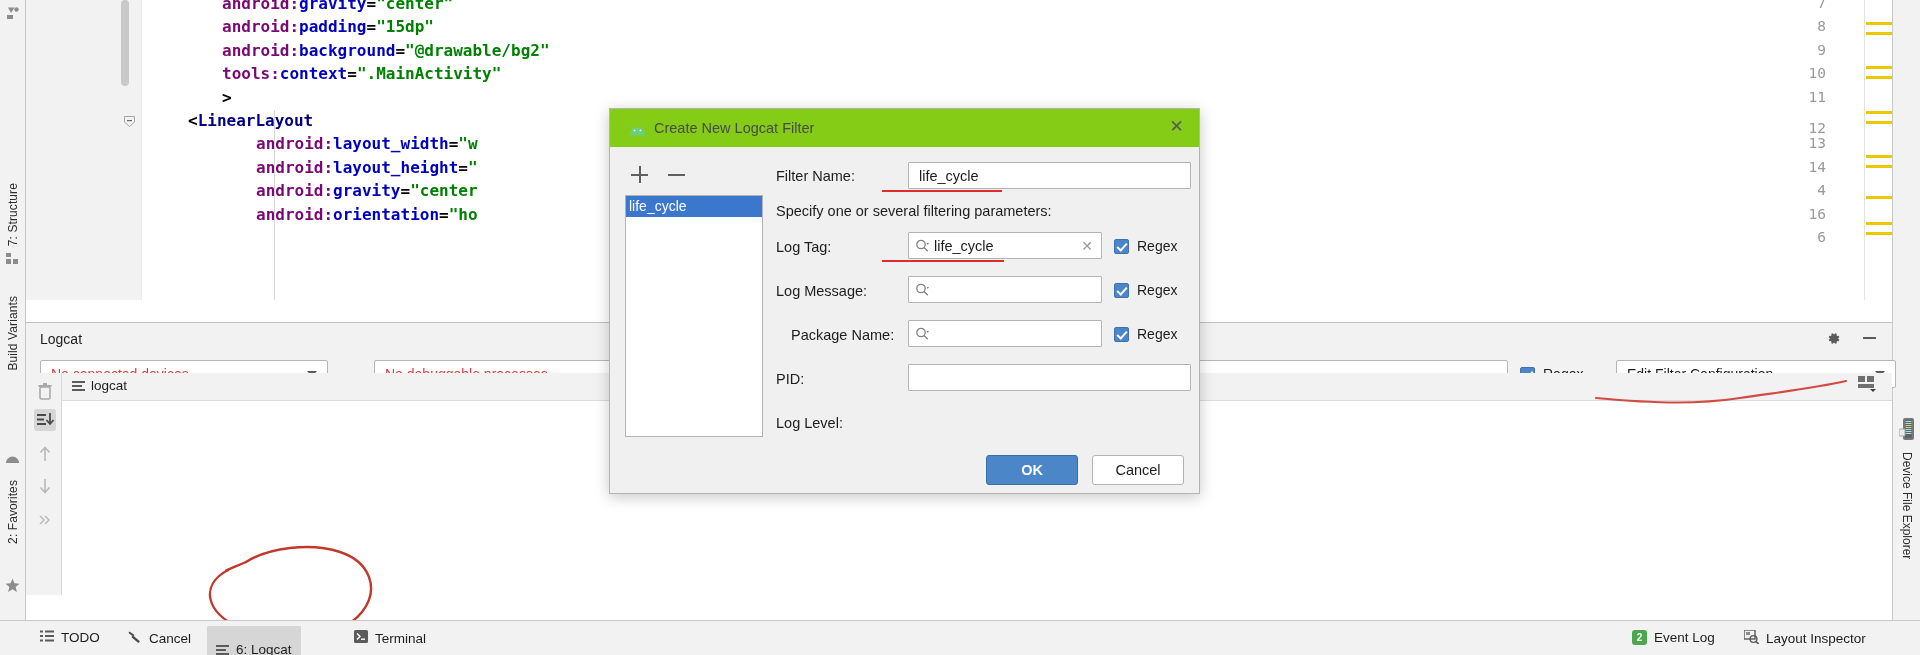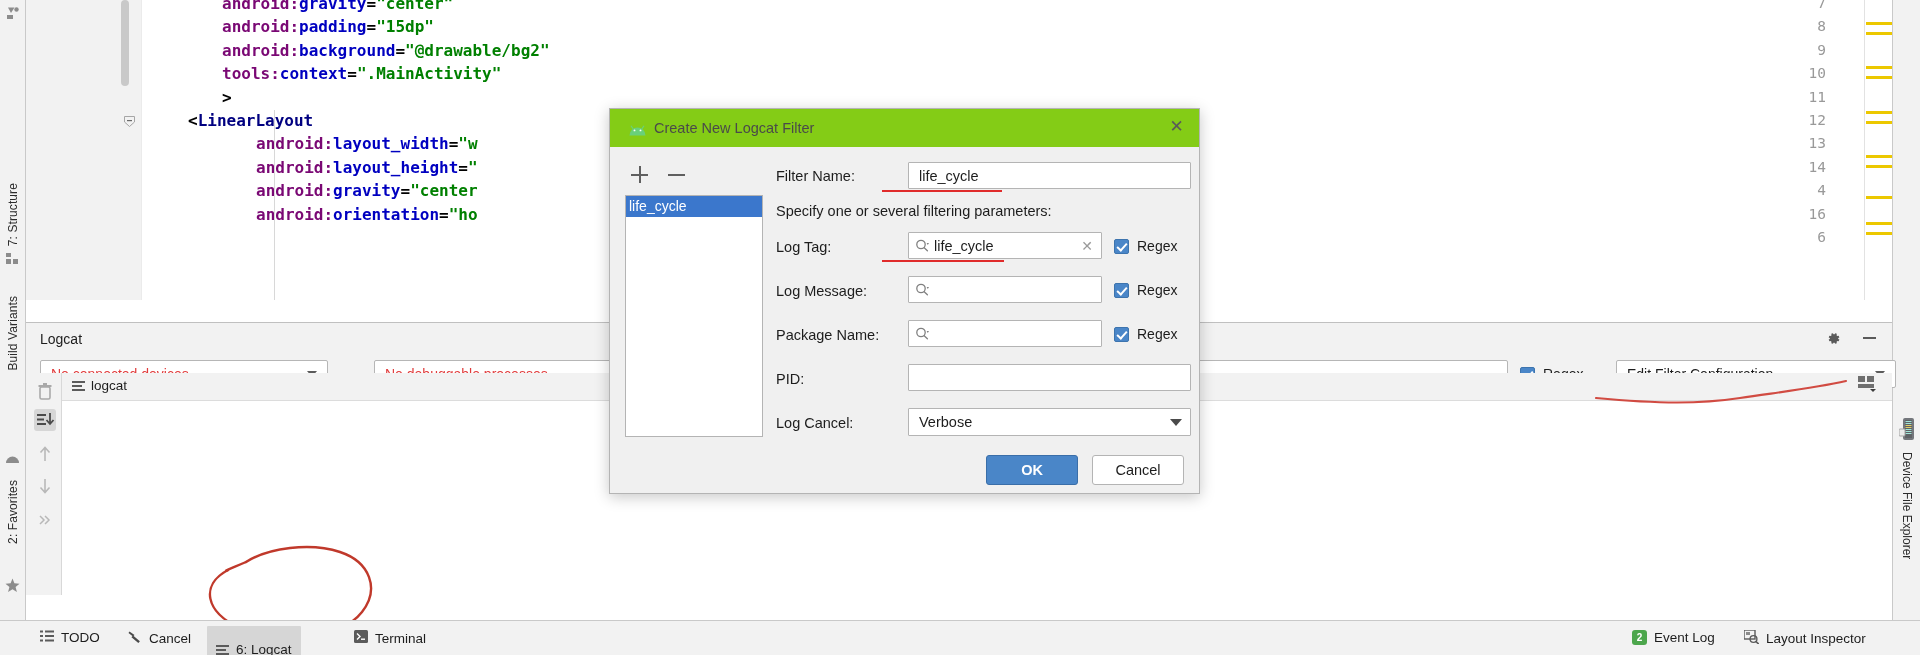--- a/index.html
+++ b/index.html
@@ -308,21 +308,21 @@
             <rect x="3" y="4" width="5" height="1.2" fill="#6b6b6b"></rect>
           </svg></span>
       </div>
     <div class="editor-vscroll-top" style="left:95px; top:0;"></div>
     <div id="gutter-numbers">
         <div class="gutter-num" style="top: -5px;">7</div>
         <div class="gutter-num" style="top: 18.4px;">8</div>
         <div class="gutter-num" style="top: 41.8px;">9</div>
         <div class="gutter-num" style="top: 65.2px;">10</div>
         <div class="gutter-num" style="top: 88.6px;">11</div>
-        <div class="gutter-num" style="top: 112px;">12</div>
+        <div class="gutter-num" style="top: 120px;">12</div>
         <div class="gutter-num" style="top: 135.4px;">13</div>
         <div class="gutter-num" style="top: 158.8px;">14</div>
         <div class="gutter-num" style="top: 182.2px;">4</div>
         <div class="gutter-num" style="top: 205.6px;">16</div>
         <div class="gutter-num" style="top: 229px;">6</div>
       </div>
     <div id="code-lines">
         <div class="code-line" style="top: -8px; left: 196px;"><span class="tok-attr">android:</span><span class="tok-ns">gravity</span><span class="tok-punct">=</span><span class="tok-str">"center"</span></div>
         <div class="code-line" style="top: 15.4px; left: 196px;"><span class="tok-attr">android:</span><span class="tok-ns">padding</span><span class="tok-punct">=</span><span class="tok-str">"15dp"</span></div>
         <div class="code-line" style="top: 38.8px; left: 196px;"><span class="tok-attr">android:</span><span class="tok-ns">background</span><span class="tok-punct">=</span><span class="tok-str">"@drawable/bg2"</span></div>
@@ -575,46 +575,42 @@
             <path d="M11.6 4 L14 4 L12.8 6 Z" fill="#808080"></path>
           </svg>
         </span>
         <span class="val"></span>
       </div>
       <div class="cb-row" style="left:504px; top:135px;">
         <span class="checkbox"></span>
         <span>Regex</span>
       </div>
 
-      <span class="form-label" style="left:166px; top:180px;">Package Name:</span>
+      <span class="form-label" style="left:181px; top:180px;">Package Name:</span>
       <div class="form-input" style="left:298px; top:173px; width:194px;">
         <span class="magnifier">
           <svg width="15" height="13" viewBox="0 0 15 13">
             <circle cx="6" cy="5.5" r="4.2" fill="none" stroke="#808080" stroke-width="1.3"></circle>
             <path d="M9.2 8.8 L12.4 11.8" stroke="#808080" stroke-width="1.3" stroke-linecap="round"></path>
             <path d="M11.6 4 L14 4 L12.8 6 Z" fill="#808080"></path>
           </svg>
         </span>
         <span class="val"></span>
       </div>
       <div class="cb-row" style="left:504px; top:179px;">
         <span class="checkbox"></span>
         <span>Regex</span>
       </div>
 
       <span class="form-label" style="left:166px; top:224px;text-align:center;">PID:</span>
       <div class="form-input" style="left:298px; top:217px; width:283px;">
         <span class="val"></span>
       </div>
 
-      <span class="form-label" style="left:166px; top:268px;">Log Cancel:</span>
-      <div class="dd" style="left:298px; top:261px; width:283px;">
-        <span class="dd-text">Verbose</span>
-        <span class="arrow"></span>
-      </div>
+      <span class="form-label" style="left:166px; top:268px;">Log Level:</span>
 
       <div class="dlg-btn btn-ok" style="left:376px; top:308px; width:92px;">OK</div>
       <div class="dlg-btn btn-cancel" style="left:482px; top:308px; width:92px;">Cancel</div>
     </div>
   </div>
 
   <div class="statusbar">
     <div class="status-item" style="left:40px;">
       <span>
         <svg width="14" height="12" viewBox="0 0 14 12">

